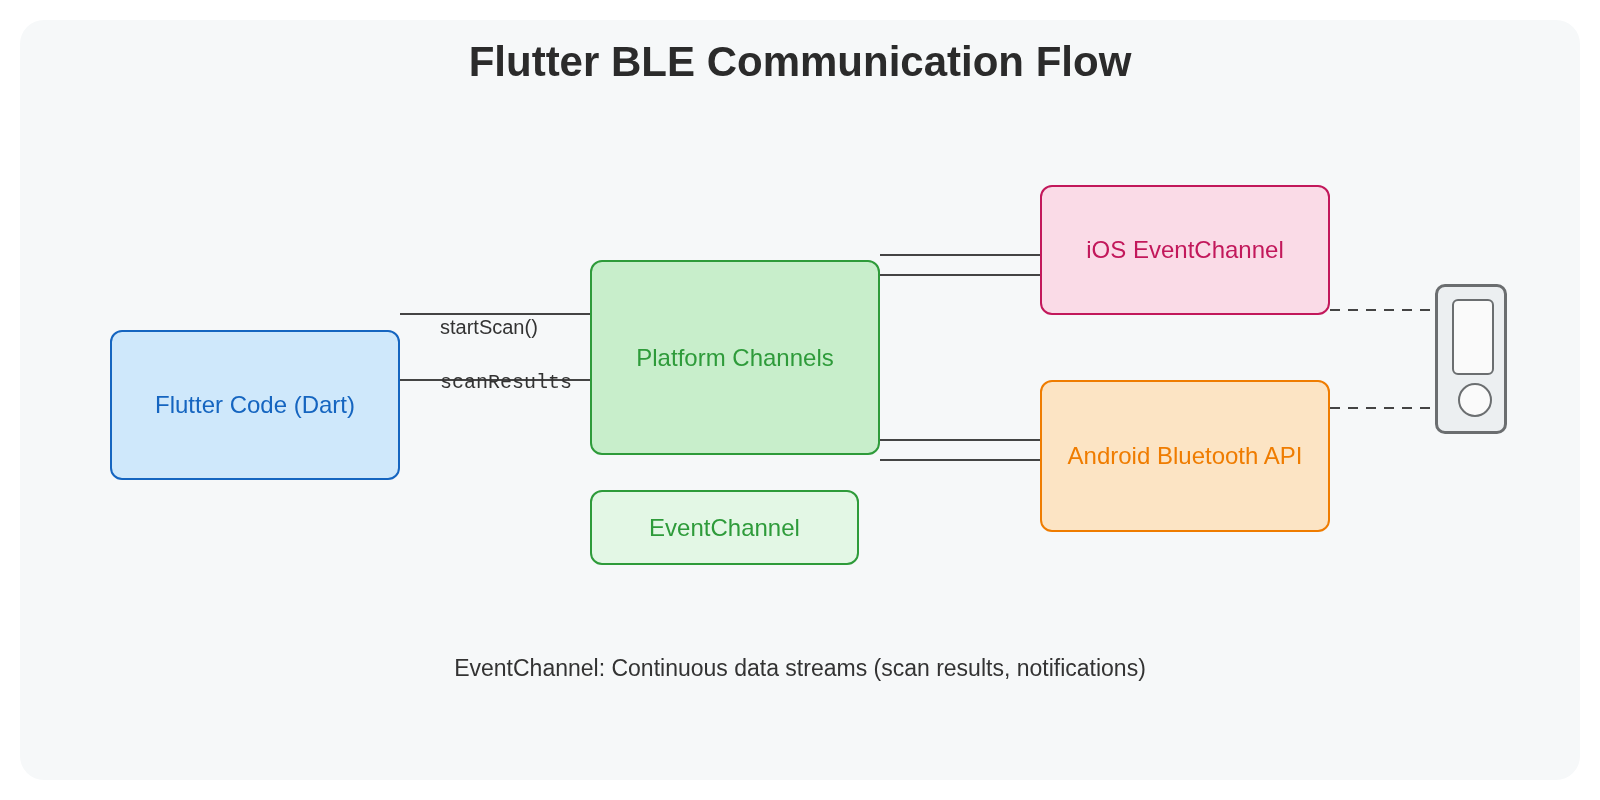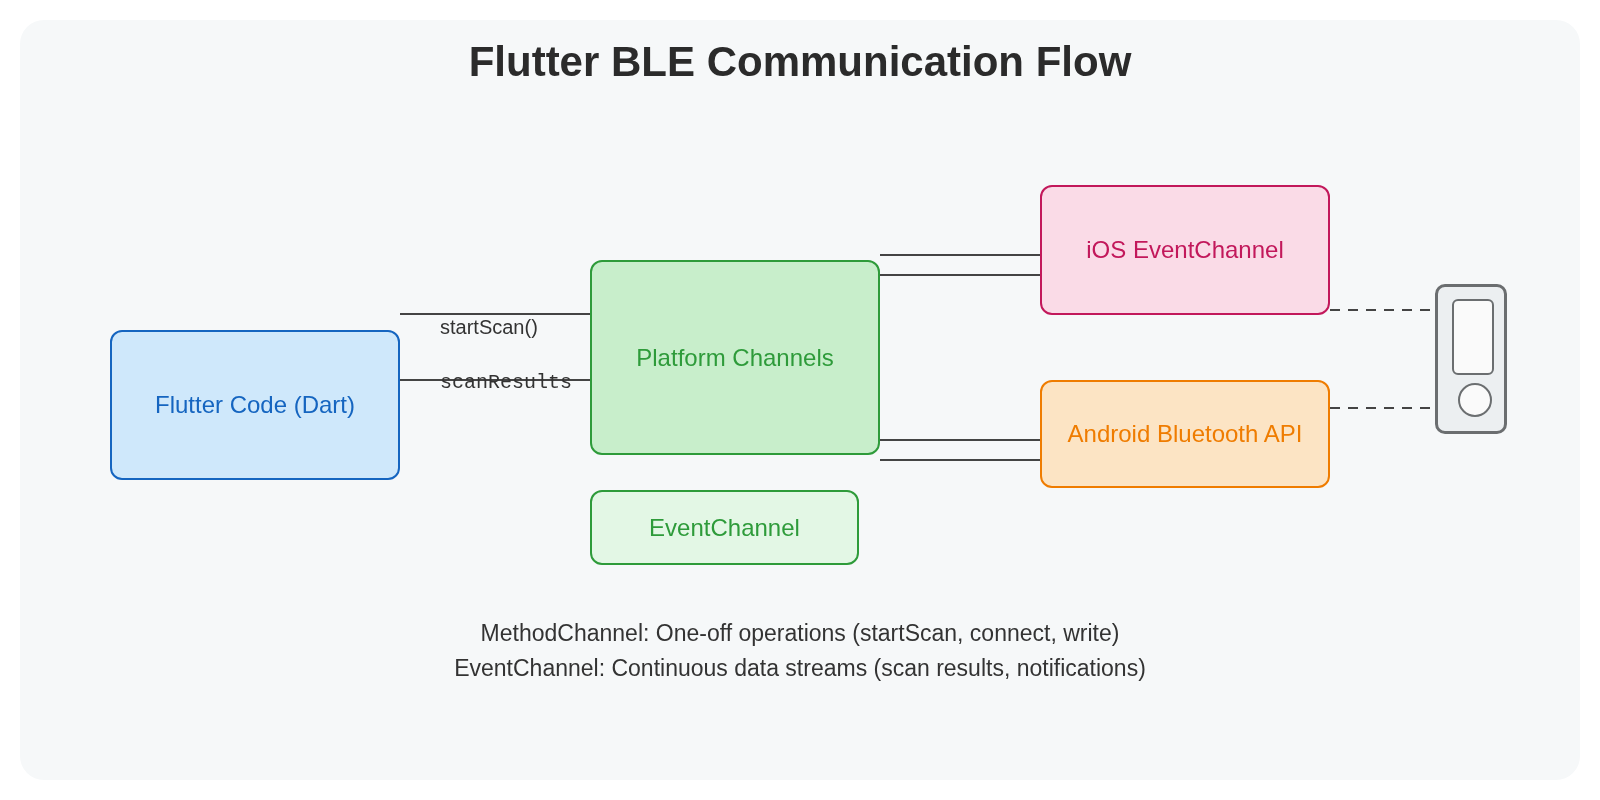--- a/index.html
+++ b/index.html
@@ -86,21 +86,21 @@
     width: 290px;
     height: 130px;
     background: #fadbe7;
     border-color: #c2185b;
     color: #c2185b;
   }
   .android {
     left: 1020px;
     top: 360px;
     width: 290px;
-    height: 108px;
+    height: 152px;
     background: #fce4c4;
     border-color: #ef7c00;
     color: #ef7c00;
   }
   .caption {
     position: absolute;
     left: 0;
     right: 0;
     text-align: center;
     font-size: 23px;
@@ -186,15 +186,14 @@
   <div class="box platform">Platform Channels</div>
   <div class="box event">EventChannel</div>
   <div class="box ios">iOS EventChannel</div>
   <div class="box android">Android Bluetooth API</div>
 
   <div class="device"></div>
 
   <div class="label lbl-start">startScan()</div>
   <div class="label lbl-scan">scanResults</div>
 
-  <div class="caption cap1">MethodChannel: One-off operations (startScan, connect, write)</div>
   <div class="caption cap2">EventChannel: Continuous data streams (scan results, notifications)</div>
 </div>
 
 </body></html>

